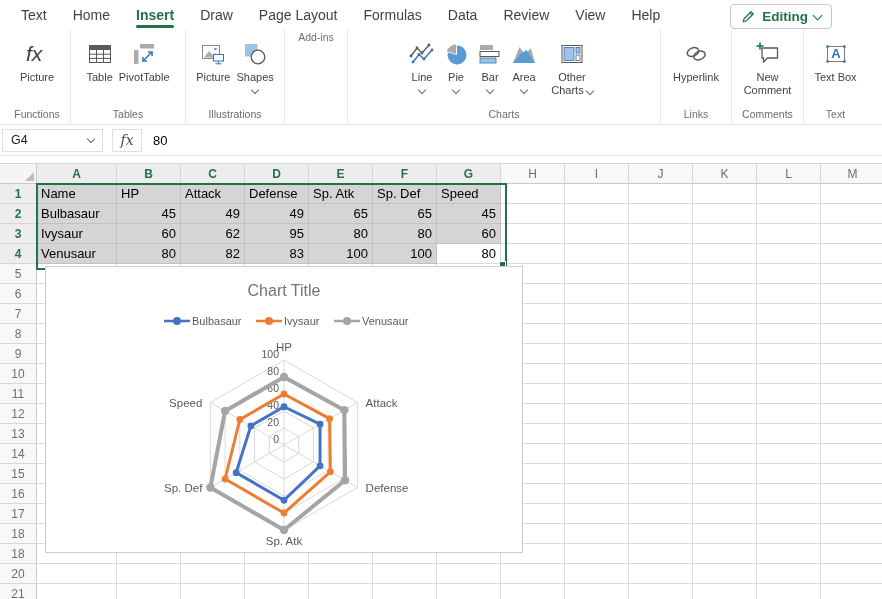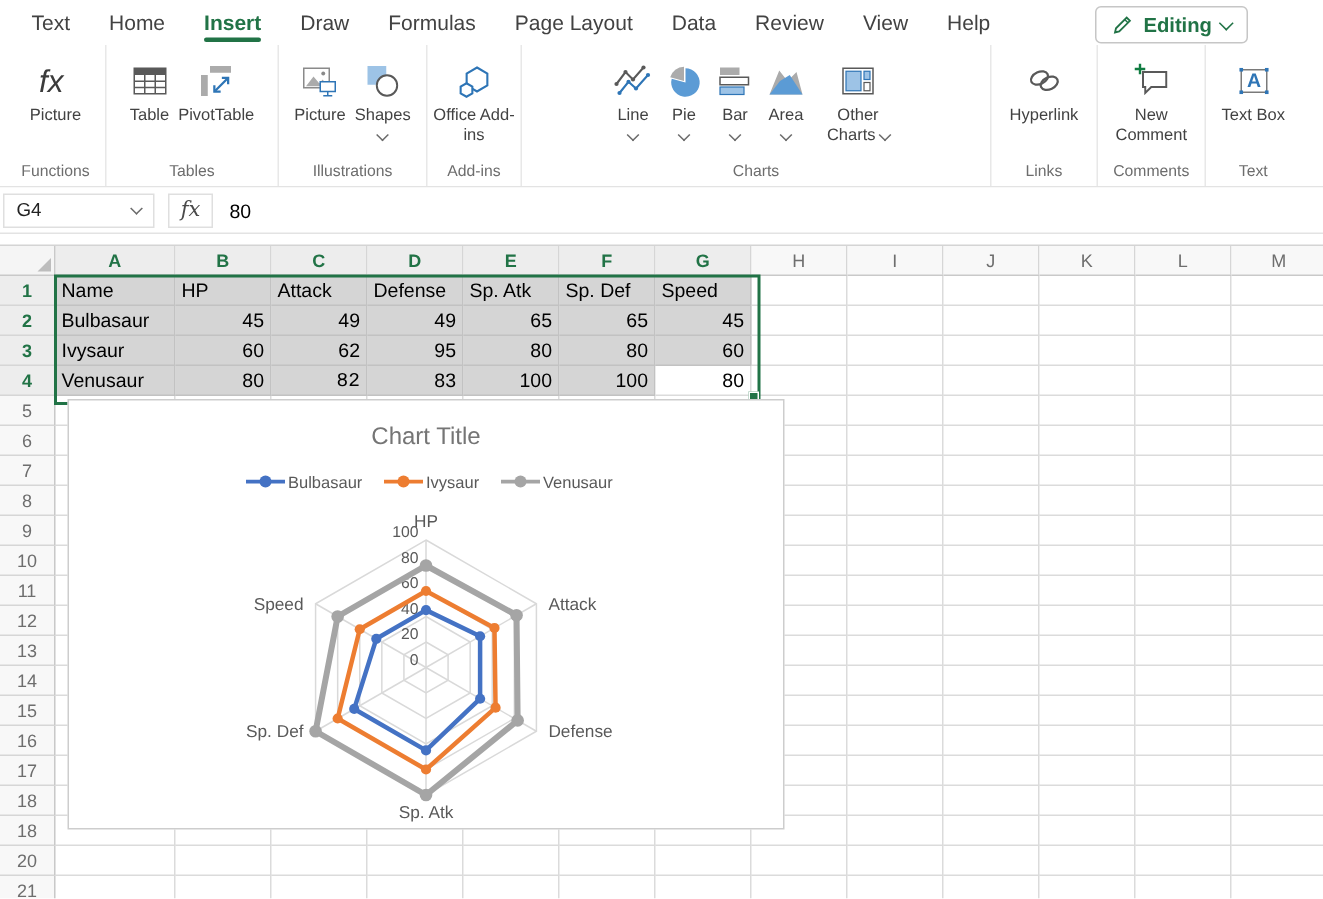--- a/index.html
+++ b/index.html
@@ -59,22 +59,22 @@
 </style>
 </head>
 <body>
 
 <div class="menubar">
   <div style="display:flex;">
       <div class="mtab">Text</div>
       <div class="mtab">Home</div>
       <div class="mtab active">Insert</div>
       <div class="mtab">Draw</div>
+      <div class="mtab">Page Layout</div>
       <div class="mtab">Formulas</div>
-      <div class="mtab">Page Layout</div>
       <div class="mtab">Data</div>
       <div class="mtab">Review</div>
       <div class="mtab">View</div>
       <div class="mtab">Help</div>
     </div>
   <div class="editing-btn">
     <span style="display:flex;">
       <svg width="15" height="15" viewBox="0 0 16 16">
           <path d="M2.5 13.5 L3.2 10.5 L10.8 2.9 L13.1 5.2 L5.5 12.8 Z" fill="none" stroke="#217346" stroke-width="1.3"></path>
           <line x1="9.4" y1="4.3" x2="11.7" y2="6.6" stroke="#217346" stroke-width="1.1"></line>
@@ -155,31 +155,20 @@
             </svg>
         </div>
         <div class="rlabel"><span>Shapes</span></div>
         <span class="chev small rchev"></span>
       </div>
     </div>
     <div class="rglabel">Illustrations</div>
   </div>
 
   <div class="rgroup" style="width:63px">
-    <div class="rbtns">
-      <div class="rbtn" style="max-width:60px">
-        <div class="ricon">
-          <svg width="26" height="26" viewBox="0 0 26 26">
-              <polygon points="15,4 21.9,8 21.9,16 15,20 8.1,16 8.1,8" fill="#fff" stroke="#2E75B6" stroke-width="1.4"></polygon>
-              <polygon points="8,14.5 11.9,16.75 11.9,21.25 8,23.5 4.1,21.25 4.1,16.75" fill="#fff" stroke="#2E75B6" stroke-width="1.4"></polygon>
-            </svg>
-        </div>
-        <div class="rlabel"><span>Office Add-ins</span></div>
-      </div>
-    </div>
     <div class="rglabel">Add-ins</div>
   </div>
 
   <div class="rgroup" style="width:313px">
     <div class="rbtns" style="gap:2px;">
       <div class="rbtn">
         <div class="ricon">
           <svg width="26" height="26" viewBox="0 0 26 26">
               <polyline points="2,15 8,7 13,12 20,4" fill="none" stroke="#595959" stroke-width="1.4"></polyline>
               <circle cx="2" cy="15" r="1.4" fill="#595959"></circle>
@@ -369,21 +358,21 @@
         <div class="gcell" style="width: 64px; flex: 0 0 64px;"></div>
         <div class="gcell" style="width: 64px; flex: 0 0 64px;"></div>
         <div class="gcell" style="width: 64px; flex: 0 0 64px;"></div>
         <div class="gcell" style="width: 64px; flex: 0 0 64px;"></div>
         <div class="gcell" style="width: 64px; flex: 0 0 64px;"></div>
       </div>
       <div class="grow">
         <div class="growhead sel">4</div>
         <div class="gcell selcell" style="width: 80px; flex: 0 0 80px;">Venusaur</div>
         <div class="gcell num selcell" style="width: 64px; flex: 0 0 64px;">80</div>
-        <div class="gcell num selcell" style="width: 64px; flex: 0 0 64px; font-family: Liberation Mono, monospace;">82</div>
+        <div class="gcell num selcell" style="width: 64px; flex: 0 0 64px;">82</div>
         <div class="gcell num selcell" style="width: 64px; flex: 0 0 64px;">83</div>
         <div class="gcell num selcell" style="width: 64px; flex: 0 0 64px;">100</div>
         <div class="gcell num selcell" style="width: 64px; flex: 0 0 64px;">100</div>
         <div class="gcell num active" style="width: 64px; flex: 0 0 64px;">80</div>
         <div class="gcell" style="width: 64px; flex: 0 0 64px;"></div>
         <div class="gcell" style="width: 64px; flex: 0 0 64px;"></div>
         <div class="gcell" style="width: 64px; flex: 0 0 64px;"></div>
         <div class="gcell" style="width: 64px; flex: 0 0 64px;"></div>
         <div class="gcell" style="width: 64px; flex: 0 0 64px;"></div>
         <div class="gcell" style="width: 64px; flex: 0 0 64px;"></div>

